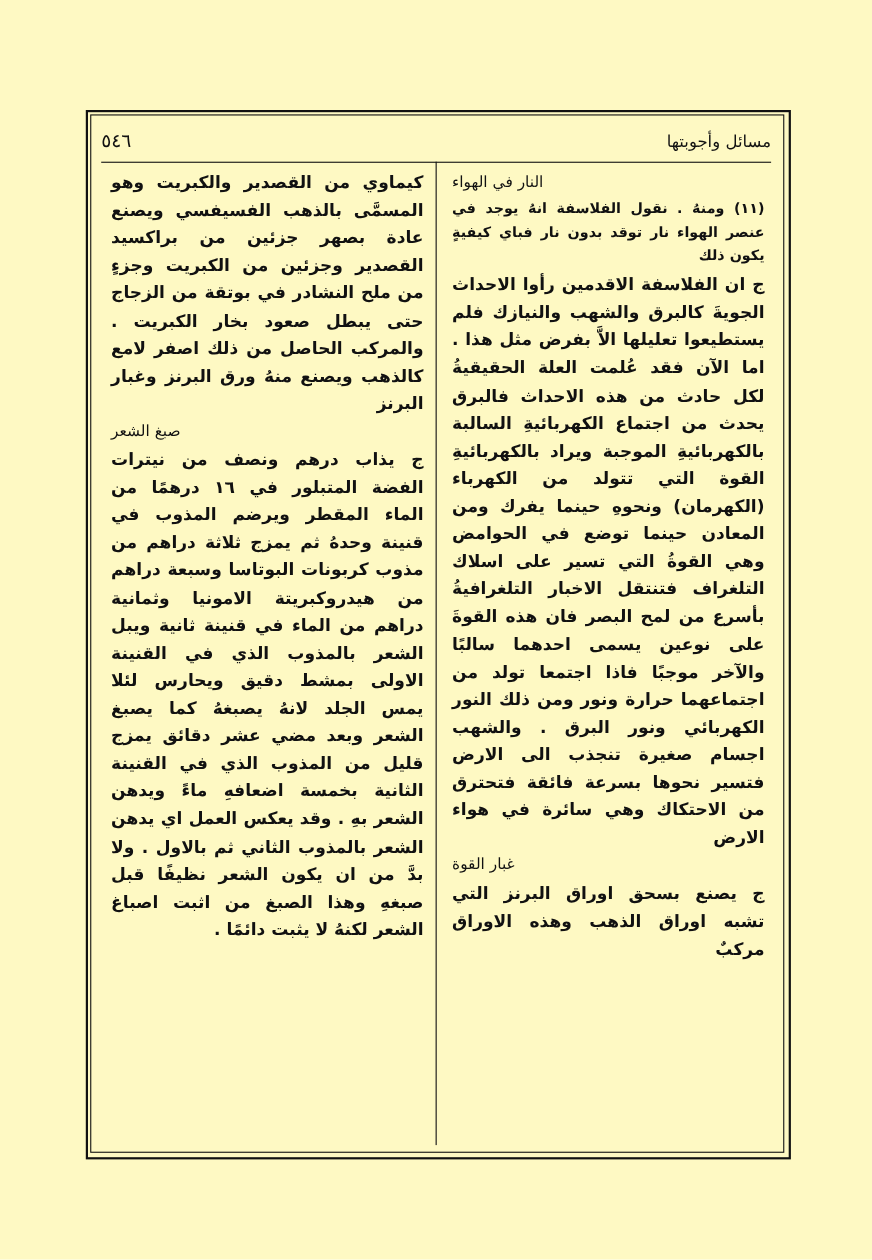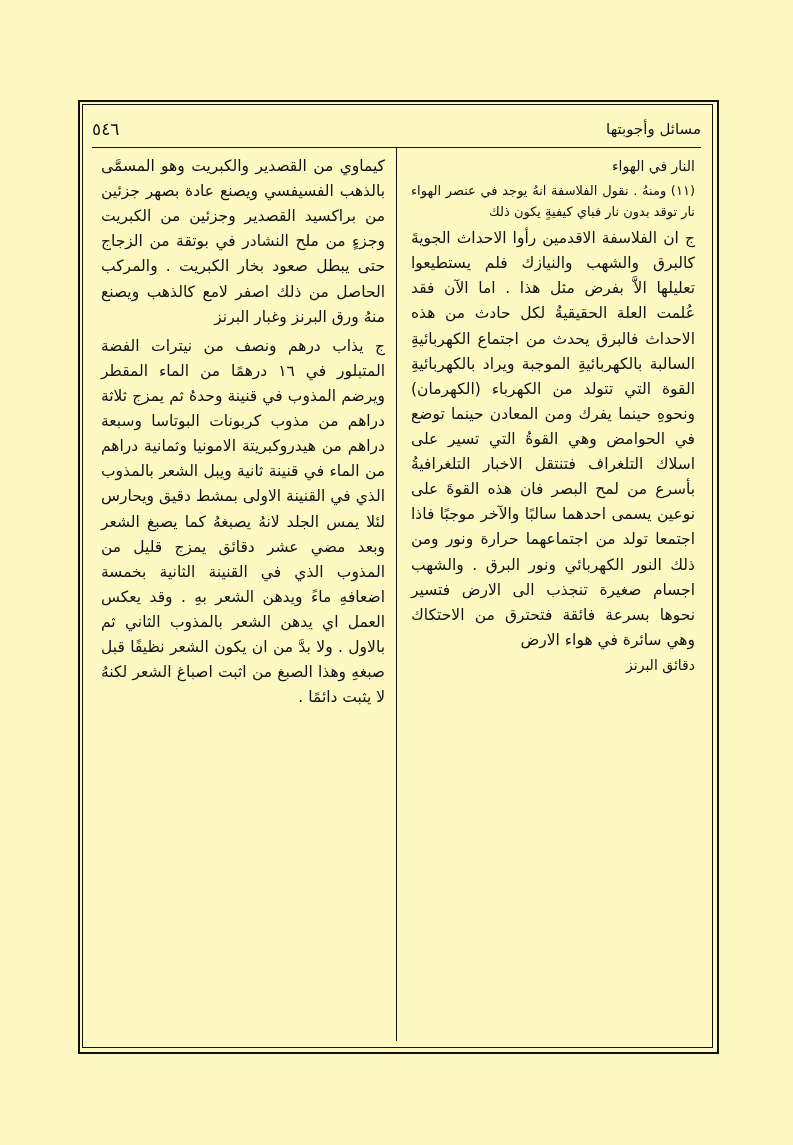--- a/index.html
+++ b/index.html
@@ -100,32 +100,33 @@
   .col {
     width: 296px;
     padding: 2px 6px 0 6px;
     box-sizing: border-box;
     direction: rtl;
     text-align: justify;
   }
   .col.left { margin-right: 14px; }
 
   .section-head {
-    text-align: right;
+    text-align: left;
     font-size: 14px;
     margin: 4px 0 6px 0;
     color: #111;
   }
   p.para {
     margin: 0 0 4px 0;
     font-size: 15.5px;
     line-height: 1.62;
     color: #111;
     text-align: justify;
     text-justify: inter-word;
+    font-weight: bold;
   }
   p.para.q {
     font-size: 13px;
   }
   .tight { line-height: 1.55; }
 
   
   .watermark {
     position: absolute;
     left: 236px;
@@ -179,24 +180,26 @@
   </div>
   <div class="header-rule"></div>
   <div class="col-divider"></div>
 
   <div class="columns">
 
     <div class="col right">
       <div class="section-head">النار في الهواء</div>
       <p class="para q">(١١) ومنهُ . نقول الفلاسفة انهُ يوجد في عنصر الهواء نار توقد بدون نار فباي كيفيةٍ يكون ذلك</p>
       <p class="para">ج  ان الفلاسفة الاقدمين رأوا الاحداث الجويةَ كالبرق والشهب والنيازك فلم يستطيعوا تعليلها الاَّ بفرض مثل هذا . اما الآن فقد عُلمت العلة الحقيقيةُ لكل حادث من هذه الاحداث فالبرق يحدث من اجتماع الكهربائيةِ السالبة بالكهربائيةِ الموجبة ويراد بالكهربائيةِ القوة التي تتولد من الكهرباء (الكهرمان) ونحوهِ حينما يفرك ومن المعادن حينما توضع في الحوامض وهي القوةُ التي تسير على اسلاك التلغراف فتنتقل الاخبار التلغرافيةُ بأسرع من لمح البصر فان هذه القوةَ على نوعين يسمى احدهما سالبًا والآخر موجبًا فاذا اجتمعا تولد من اجتماعهما حرارة ونور ومن ذلك النور الكهربائي ونور البرق . والشهب اجسام صغيرة تنجذب الى الارض فتسير نحوها بسرعة فائقة فتحترق من الاحتكاك وهي سائرة في هواء الارض</p>
-      <div class="section-head">دقائق البرنز</div>
+      <div class="section-head">غبار القوة</div>
+      <p class="para">ج  يصنع بسحق اوراق البرنز التي تشبه اوراق الذهب وهذه الاوراق مركبٌ</p>
     </div>
 
     <div class="col left">
       <p class="para">كيماوي من القصدير والكبريت وهو المسمَّى بالذهب الفسيفسي ويصنع عادة بصهر جزئين من براكسيد القصدير وجزئين من الكبريت وجزءٍ من ملح النشادر في بوتقة من الزجاج حتى يبطل صعود بخار الكبريت . والمركب الحاصل من ذلك اصفر لامع كالذهب ويصنع منهُ ورق البرنز وغبار البرنز</p>
+      <div class="section-head">صبغ الشعر</div>
       <p class="para tight">ج  يذاب درهم ونصف من نيترات الفضة المتبلور في ١٦ درهمًا من الماء المقطر ويرضم المذوب في قنينة وحدهُ ثم يمزج ثلاثة دراهم من مذوب كربونات البوتاسا وسبعة دراهم من هيدروكبريتة الامونيا وثمانية دراهم من الماء في قنينة ثانية ويبل الشعر بالمذوب الذي في القنينة الاولى بمشط دقيق ويحارس لئلا يمس الجلد لانهُ يصبغهُ كما يصبغ الشعر وبعد مضي عشر دقائق يمزج قليل من المذوب الذي في القنينة الثانية بخمسة اضعافهِ ماءً ويدهن الشعر بهِ . وقد يعكس العمل اي يدهن الشعر بالمذوب الثاني ثم بالاول . ولا بدَّ من ان يكون الشعر نظيفًا قبل صبغهِ وهذا الصبغ من اثبت اصباغ الشعر لكنهُ لا يثبت دائمًا .</p>
     </div>
 
   </div>
 
 
 </div>
 
 </body></html>

